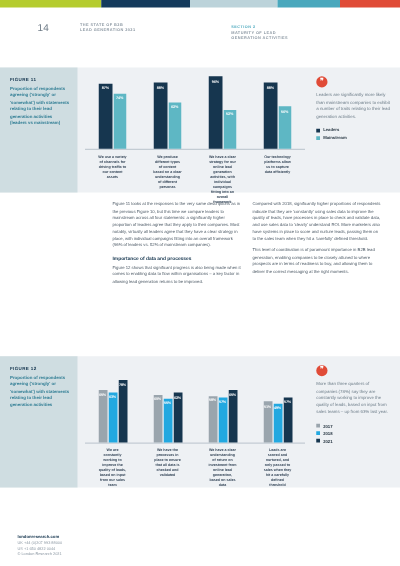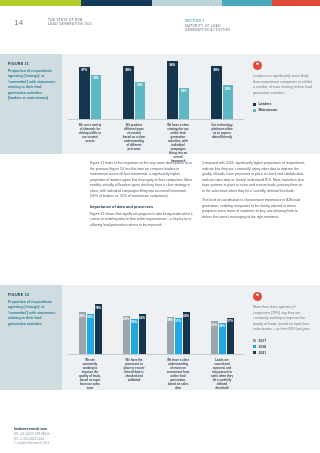--- a/index.html
+++ b/index.html
@@ -23,20 +23,21 @@
     align-items:flex-start;
     padding:12px 10px 0 14px;
     position:relative;
   }
   .page-num {
     font-size:8px;
     font-weight:400;
     color:#6e7b87;
     width:34px;
     letter-spacing:.2px;
+    margin-left:16px;
   }
   .hdr-left {
     font-size:3.1px;
     line-height:1.45;
     letter-spacing:.35px;
     color:#8c98a3;
     font-weight:700;
     text-transform:uppercase;
     width:95px;
   }

